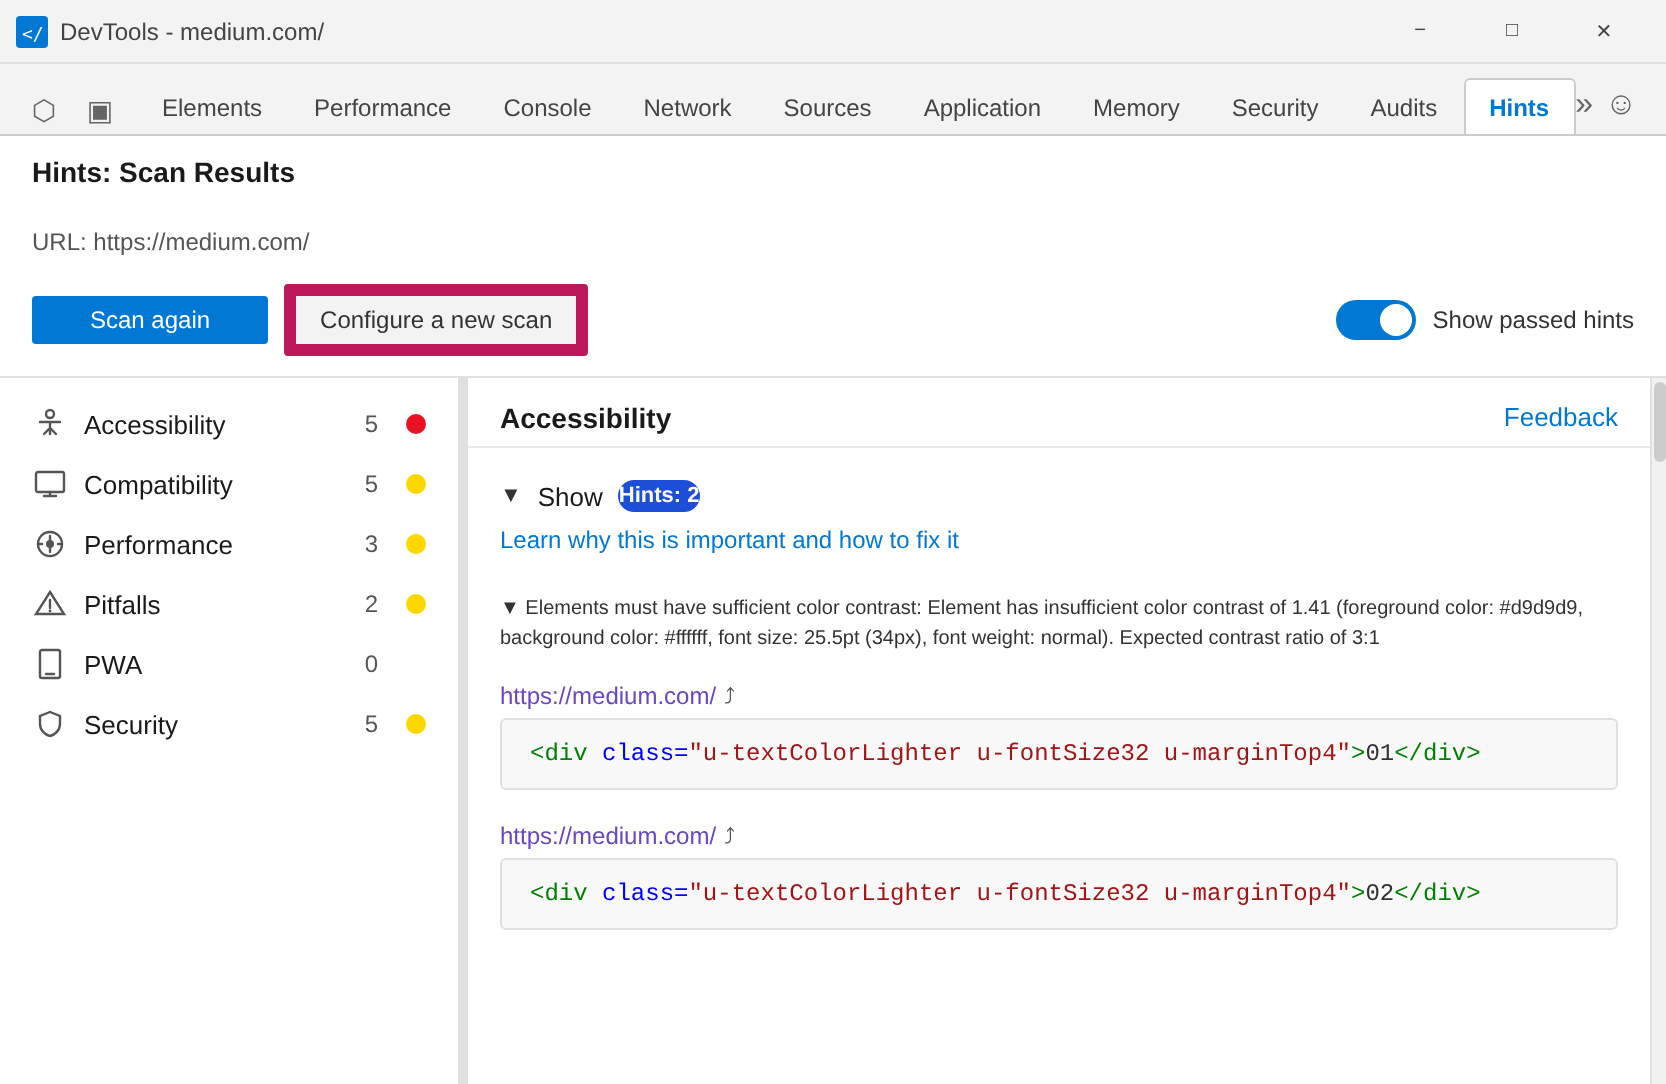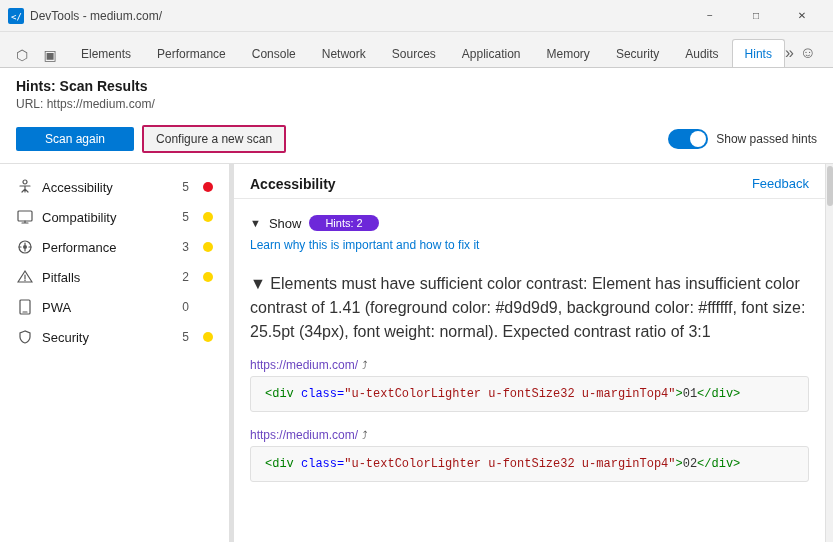--- a/index.html
+++ b/index.html
@@ -25,35 +25,35 @@
     }
     .tab-side-icons { display: flex; align-items: center; gap: 4px; padding: 0 6px; }
     .tab-side-icon { width: 24px; height: 24px; display: flex; align-items: center; justify-content: center; cursor: pointer; color: #666; font-size: 14px; }
     .tab-item {
       height: 28px; padding: 0 12px; display: flex; align-items: center;
       cursor: pointer; font-size: 12px; color: #444; white-space: nowrap;
       border: 1px solid transparent; border-bottom: none; border-radius: 3px 3px 0 0;
     }
     .tab-item.active {
       background: white; border-color: #ccc; border-bottom-color: white;
-      color: #0078d4; font-weight: 400;
+      color: #0078d4; font-weight: 700;
     }
     .tab-overflow { width: 28px; height: 28px; display: flex; align-items: center; justify-content: center; cursor: pointer; color: #666; font-size: 16px; }
     .tab-end-icons { display: flex; align-items: center; gap: 4px; margin-left: auto; }
     .tab-end-icon { width: 28px; height: 28px; display: flex; align-items: center; justify-content: center; cursor: pointer; color: #666; font-size: 16px; border-radius: 3px; }
 
     
     .main { display: flex; height: calc(542px - 32px - 36px); }
 
     
     .left-panel { width: 230px; min-width: 230px; border-right: 1px solid #e0e0e0; padding: 0; overflow-y: auto; }
     .scan-title { font-size: 14px; font-weight: 600; margin-bottom: 4px; }
     .scan-url { font-size: 12px; color: #555; margin-bottom: 10px; }
     .btn-scan { background: #0078d4; color: white; border: none; padding: 5px 29px; font-size: 12px; cursor: pointer; border-radius: 2px; text-align: center; }
-    .btn-configure { background: #f3f3f3; color: #333; border: 2px solid #be185d; padding: 5px 12px; font-size: 12px; cursor: pointer; border-radius: 2px; }
+    .btn-configure { background: #f3f3f3; color: #333; border: 6px solid #be185d; padding: 5px 12px; font-size: 12px; cursor: pointer; border-radius: 2px; }
     .toggle-label { font-size: 12px; color: #333; }
     .toggle-switch { width: 40px; height: 20px; background: #0078d4; border-radius: 10px; position: relative; cursor: pointer; }
     .toggle-knob { width: 16px; height: 16px; background: white; border-radius: 50%; position: absolute; top: 2px; right: 2px; }
 
     
     .category-list { padding: 8px 0; }
     .category-item {
       display: flex; align-items: center; padding: 6px 16px; cursor: pointer; gap: 8px;
     }
     .cat-icon { width: 18px; height: 18px; display: flex; align-items: center; justify-content: center; color: #555; flex-shrink: 0; }
@@ -71,27 +71,27 @@
     .right-header { padding: 12px 16px 6px 16px; border-bottom: 1px solid #e8e8e8; display: flex; justify-content: space-between; align-items: flex-start; }
     .page-main-title { font-size: 14px; font-weight: 600; }
     .feedback-link { color: #0078d4; font-size: 13px; cursor: pointer; text-decoration: none; }
 
     
     .content-body { padding: 16px; }
 
     .color-row { display: flex; align-items: center; gap: 8px; margin-bottom: 6px; }
     .triangle { font-size: 11px; color: #333; }
     .color-label { font-size: 13px; font-weight: 500; }
-    .hints-badge { background: #6d28d9; color: white; font-size: 11px; padding: 2px 16px; border-radius: 10px; font-weight: 400; }
+    .hints-badge { background: #1d4ed8; color: white; font-size: 11px; padding: 2px 0; border-radius: 10px; font-weight: 700; }
 
     .learn-link { color: #0078d4; font-size: 12px; cursor: pointer; text-decoration: none; margin-bottom: 12px; display: inline-block; }
 
     .element-section { margin-top: 8px; }
 
-    .description-text { font-size: 16px; color: #333; line-height: 1.5; margin-bottom: 14px; }
+    .description-text { font-size: 10px; color: #333; line-height: 1.5; margin-bottom: 14px; }
 
     .code-block-container { margin-bottom: 16px; }
     .code-url-row { display: flex; align-items: center; gap: 4px; margin-bottom: 4px; }
     .code-url { color: #6b46c1; font-size: 12px; cursor: pointer; }
     .external-icon { color: #555; font-size: 11px; cursor: pointer; }
     .code-block {
       background: #f8f8f8; border: 1px solid #e0e0e0; border-radius: 3px;
       padding: 10px 14px; font-family: 'Consolas', 'Courier New', monospace;
       font-size: 12px; color: #333; white-space: pre; overflow-x: auto;
     }
@@ -167,21 +167,21 @@
     </div>
   <div class="tab-overflow">»</div>
   <div class="tab-end-icons">
     <div class="tab-end-icon">☺</div>
     <div class="tab-end-icon">···</div>
   </div>
 </div>
 
 <div class="full-top">
   <div style="flex:1;">
-    <div class="scan-title" style="font-size:14px;font-weight:600;margin-bottom:3px;">Hints: Scan Results</div>
+    <div class="scan-title" style="font-size:14px;font-weight:600;margin-bottom:20px;">Hints: Scan Results</div>
     <div class="scan-url" style="font-size:12px;color:#555;margin-bottom:14px;">URL: https://medium.com/</div>
     <div style="display:flex;align-items:center;gap:8px;">
       <button class="btn-scan">Scan again</button>
       <button class="btn-configure">Configure a new scan</button>
       <div style="margin-left:auto;display:flex;align-items:center;gap:8px;">
         <div class="toggle-switch">
           <div class="toggle-knob"></div>
         </div>
         <span class="toggle-label">Show passed hints</span>
       </div>

